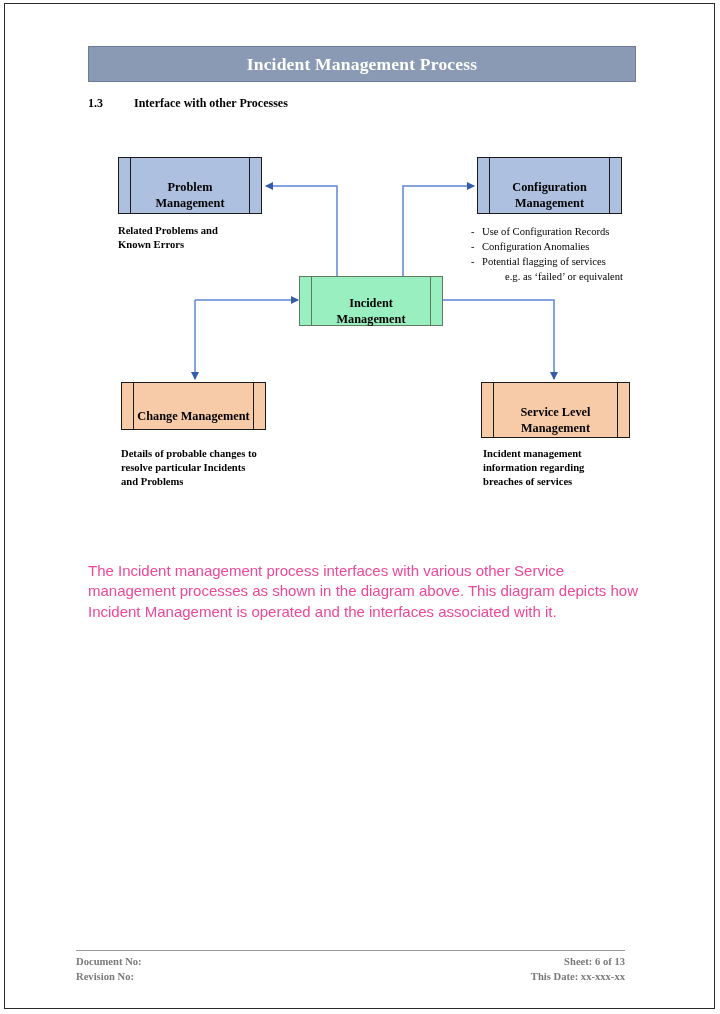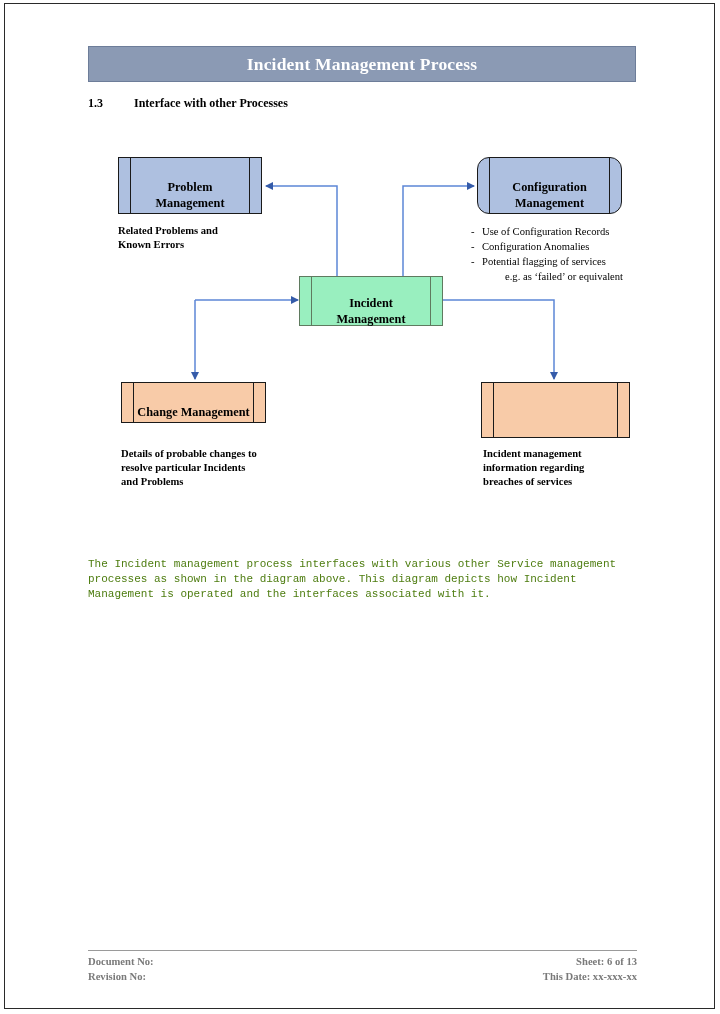--- a/index.html
+++ b/index.html
@@ -157,31 +157,31 @@
   .bullet-list .sub {
     padding-left: 34px;
   }
 
   
   #body-paragraph {
     position: absolute;
     left: 88px;
     top: 546px;
     width: 552px;
-    font-family: Liberation Mono, monospace;
-    font-size: 11px;
+    font-family: Liberation Sans, sans-serif;
+    font-size: 15px;
     line-height: 1.36;
-    color: #4d7c0f;
+    color: #ec4899;
     text-align: left;
   }
 
   
   #footer {
     position: absolute;
-    left: 88px;
+    left: 76px;
     top: 950px;
     width: 549px;
     border-top: 1.2px solid #9a9a9a;
     padding-top: 4px;
     font-family: "Liberation Serif", serif;
     font-size: 10.6px;
     line-height: 1.38;
     color: #7a7a7a;
     font-weight: bold;
     display: flex;
@@ -233,21 +233,21 @@
 
     <div class="proc-box box-blue" style="left:118px; top:157px; width:144px; height:57px;">
       <span class="bar-l"></span>
       <span class="bar-r"></span>
       <span class="label">Problem
 Management</span>
     </div>
     <div class="caption" style="left:118px; top:224px; width:175px;">Related Problems and
 Known Errors</div>
 
-    <div class="proc-box box-blue" style="left:477px; top:157px; width:145px; height:57px;border-radius:12px;">
+    <div class="proc-box box-blue" style="left:477px; top:157px; width:145px; height:57px;">
       <span class="bar-l"></span>
       <span class="bar-r"></span>
       <span class="label">Configuration
 Management</span>
     </div>
     <div class="bullet-list" style="left:471px; top:224px; width:190px;">
       <div class="row">
         <span class="dash">-</span>
         <span>Use of Configuration Records</span>
       </div>
@@ -262,33 +262,35 @@
       <div class="sub">e.g. as ‘failed’ or equivalent</div>
     </div>
 
     <div class="proc-box box-green" style="left:299px; top:276px; width:144px; height:50px;">
       <span class="bar-l"></span>
       <span class="bar-r"></span>
       <span class="label">Incident
 Management</span>
     </div>
 
-    <div class="proc-box box-peach" style="left:121px; top:382px; width:145px; height:41px;">
+    <div class="proc-box box-peach" style="left:121px; top:382px; width:145px; height:48px;">
       <span class="bar-l"></span>
       <span class="bar-r"></span>
       <span class="label">Change
 Management</span>
     </div>
     <div class="caption" style="left:121px; top:447px; width:200px;">Details of probable changes to
 resolve particular Incidents
 and Problems</div>
 
     <div class="proc-box box-peach" style="left:481px; top:382px; width:149px; height:56px;">
       <span class="bar-l"></span>
       <span class="bar-r"></span>
+      <span class="label">Service Level
+Management</span>
     </div>
     <div class="caption" style="left:483px; top:447px; width:185px;">Incident management
 information regarding
 breaches of services</div>
 
   </div>
 
   <p id="body-paragraph">The Incident management process interfaces with various other Service management processes as shown in the diagram above. This diagram depicts how Incident Management is operated and the interfaces associated with it.</p>
 
   <div id="footer">

